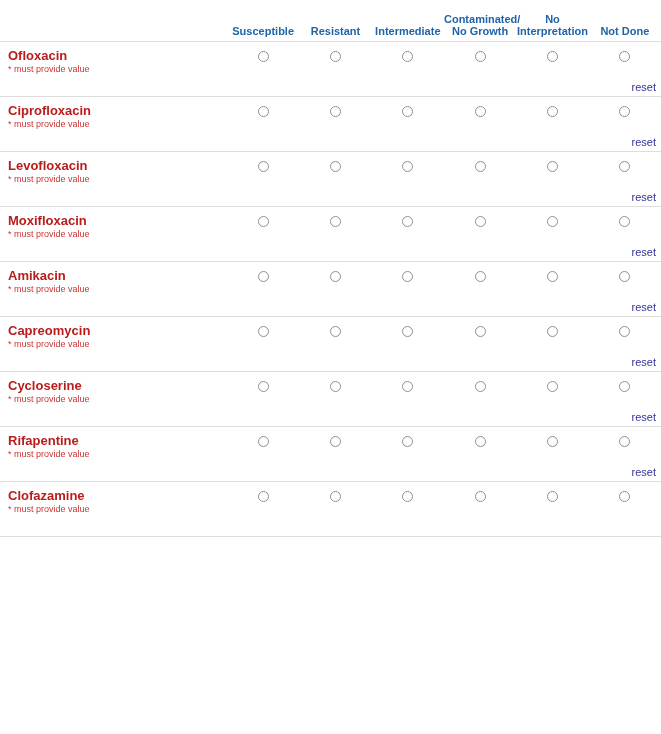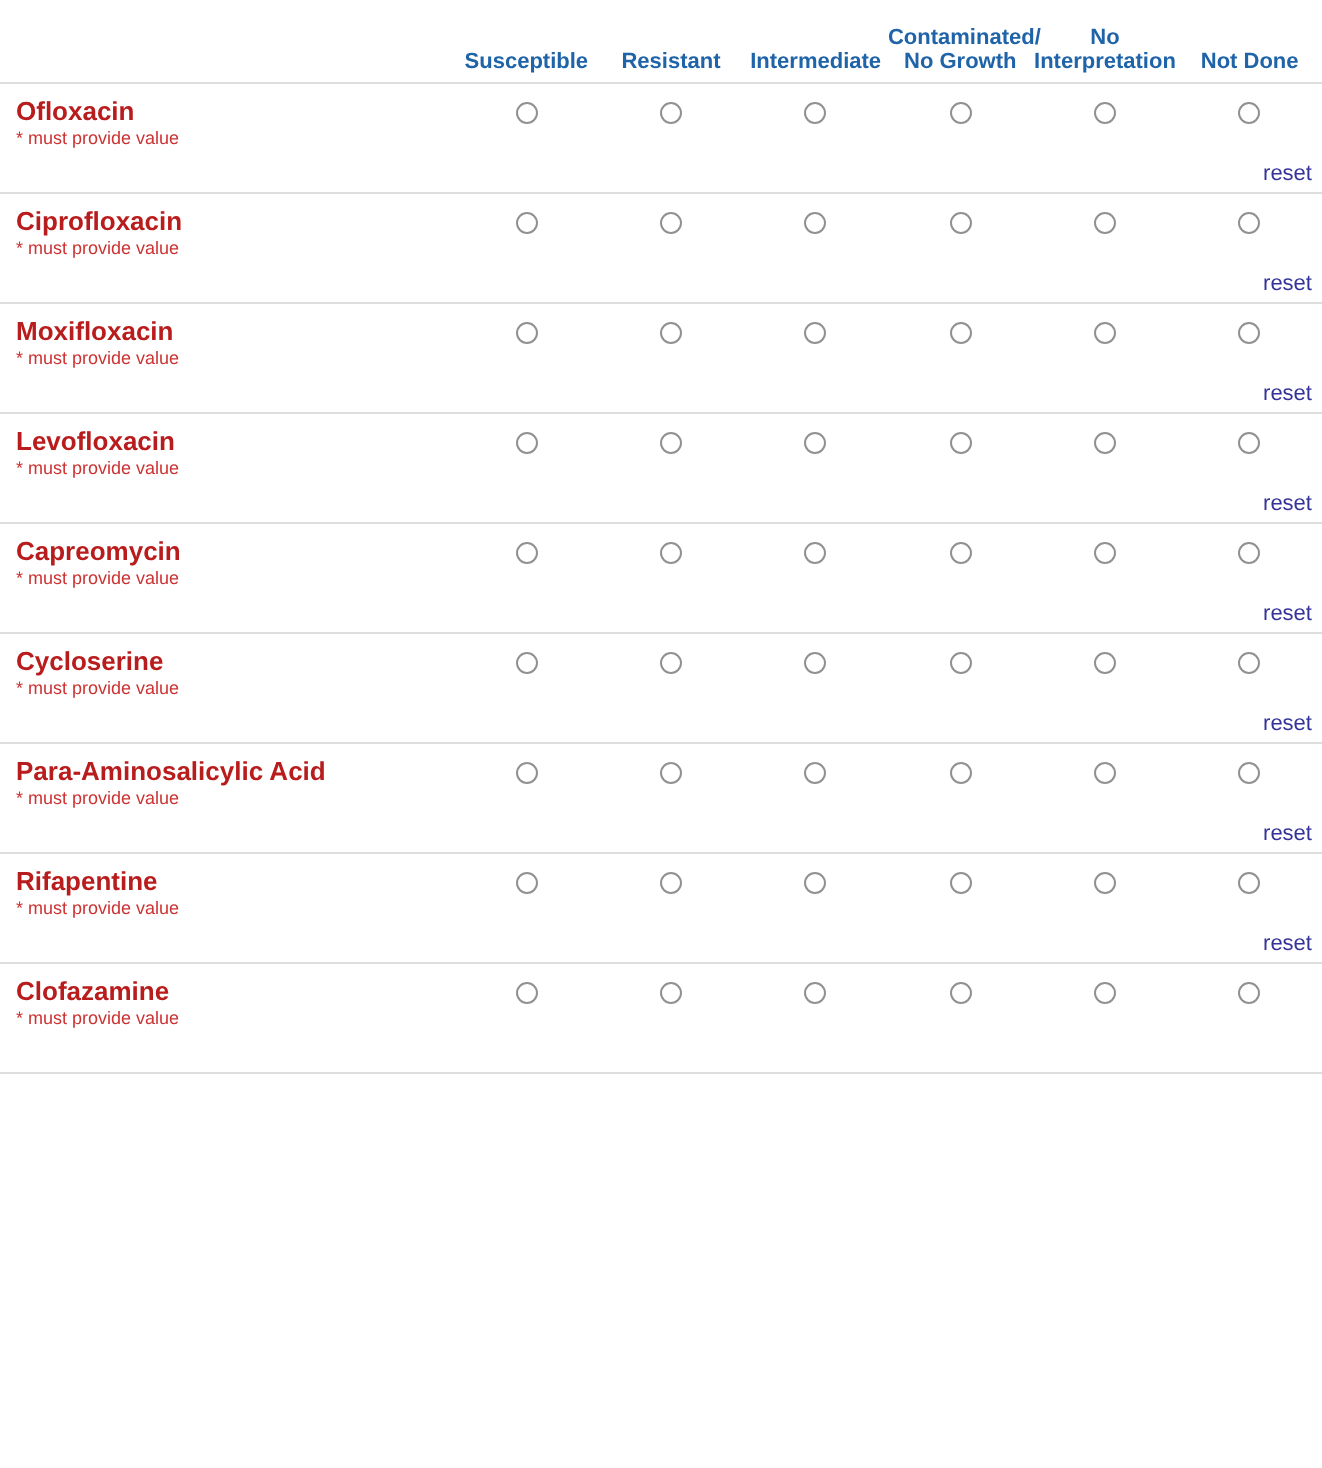--- a/index.html
+++ b/index.html
@@ -137,41 +137,53 @@
         </td>
         <td class="radio-cell"><input type="radio" name="drug-1" style=""></td>
         <td class="radio-cell"><input type="radio" name="drug-1" style=""></td>
         <td class="radio-cell"><input type="radio" name="drug-1" style=""></td>
         <td class="radio-cell"><input type="radio" name="drug-1" style=""></td>
         <td class="radio-cell"><input type="radio" name="drug-1" style=""></td>
         <td class="radio-cell last-cell"><input type="radio" name="drug-1" style=""><a class="reset-link" href="#">reset</a></td>
       </tr>
       <tr>
         <td class="label-cell">
+          <div class="drug-label">Levofloxacin</div>
+          <div class="required-note">* must provide value</div>
+        </td>
+        <td class="radio-cell"><input type="radio" name="drug-3" style=""></td>
+        <td class="radio-cell"><input type="radio" name="drug-3" style=""></td>
+        <td class="radio-cell"><input type="radio" name="drug-3" style=""></td>
+        <td class="radio-cell"><input type="radio" name="drug-3" style=""></td>
+        <td class="radio-cell"><input type="radio" name="drug-3" style=""></td>
+        <td class="radio-cell last-cell"><input type="radio" name="drug-3" style=""><a class="reset-link" href="#">reset</a></td>
+      </tr>
+      <tr>
+        <td class="label-cell">
           <div class="drug-label">Moxifloxacin</div>
           <div class="required-note">* must provide value</div>
         </td>
         <td class="radio-cell"><input type="radio" name="drug-2" style=""></td>
         <td class="radio-cell"><input type="radio" name="drug-2" style=""></td>
         <td class="radio-cell"><input type="radio" name="drug-2" style=""></td>
         <td class="radio-cell"><input type="radio" name="drug-2" style=""></td>
         <td class="radio-cell"><input type="radio" name="drug-2" style=""></td>
         <td class="radio-cell last-cell"><input type="radio" name="drug-2" style=""><a class="reset-link" href="#">reset</a></td>
       </tr>
       <tr>
         <td class="label-cell">
-          <div class="drug-label">Levofloxacin</div>
-          <div class="required-note">* must provide value</div>
-        </td>
-        <td class="radio-cell"><input type="radio" name="drug-3" style=""></td>
-        <td class="radio-cell"><input type="radio" name="drug-3" style=""></td>
-        <td class="radio-cell"><input type="radio" name="drug-3" style=""></td>
-        <td class="radio-cell"><input type="radio" name="drug-3" style=""></td>
-        <td class="radio-cell"><input type="radio" name="drug-3" style=""></td>
-        <td class="radio-cell last-cell"><input type="radio" name="drug-3" style=""><a class="reset-link" href="#">reset</a></td>
+          <div class="drug-label">Amikacin</div>
+          <div class="required-note">* must provide value</div>
+        </td>
+        <td class="radio-cell"><input type="radio" name="drug-4" style=""></td>
+        <td class="radio-cell"><input type="radio" name="drug-4" style=""></td>
+        <td class="radio-cell"><input type="radio" name="drug-4" style=""></td>
+        <td class="radio-cell"><input type="radio" name="drug-4" style=""></td>
+        <td class="radio-cell"><input type="radio" name="drug-4" style=""></td>
+        <td class="radio-cell last-cell"><input type="radio" name="drug-4" style=""><a class="reset-link" href="#">reset</a></td>
       </tr>
       <tr>
         <td class="label-cell">
           <div class="drug-label">Capreomycin</div>
           <div class="required-note">* must provide value</div>
         </td>
         <td class="radio-cell"><input type="radio" name="drug-6" style=""></td>
         <td class="radio-cell"><input type="radio" name="drug-6" style=""></td>
         <td class="radio-cell"><input type="radio" name="drug-6" style=""></td>
         <td class="radio-cell"><input type="radio" name="drug-6" style=""></td>
@@ -182,32 +194,20 @@
         <td class="label-cell">
           <div class="drug-label">Cycloserine</div>
           <div class="required-note">* must provide value</div>
         </td>
         <td class="radio-cell"><input type="radio" name="drug-9" style=""></td>
         <td class="radio-cell"><input type="radio" name="drug-9" style=""></td>
         <td class="radio-cell"><input type="radio" name="drug-9" style=""></td>
         <td class="radio-cell"><input type="radio" name="drug-9" style=""></td>
         <td class="radio-cell"><input type="radio" name="drug-9" style=""></td>
         <td class="radio-cell last-cell"><input type="radio" name="drug-9" style=""><a class="reset-link" href="#">reset</a></td>
-      </tr>
-      <tr>
-        <td class="label-cell">
-          <div class="drug-label">Para-Aminosalicylic Acid</div>
-          <div class="required-note">* must provide value</div>
-        </td>
-        <td class="radio-cell"><input type="radio" name="drug-10" style=""></td>
-        <td class="radio-cell"><input type="radio" name="drug-10" style=""></td>
-        <td class="radio-cell"><input type="radio" name="drug-10" style=""></td>
-        <td class="radio-cell"><input type="radio" name="drug-10" style=""></td>
-        <td class="radio-cell"><input type="radio" name="drug-10" style=""></td>
-        <td class="radio-cell last-cell"><input type="radio" name="drug-10" style=""><a class="reset-link" href="#">reset</a></td>
       </tr>
       <tr>
         <td class="label-cell">
           <div class="drug-label">Rifapentine</div>
           <div class="required-note">* must provide value</div>
         </td>
         <td class="radio-cell"><input type="radio" name="drug-11" style=""></td>
         <td class="radio-cell"><input type="radio" name="drug-11" style=""></td>
         <td class="radio-cell"><input type="radio" name="drug-11" style=""></td>
         <td class="radio-cell"><input type="radio" name="drug-11" style=""></td>

